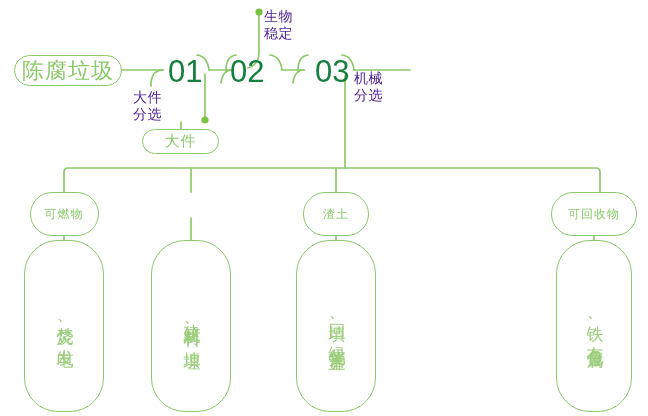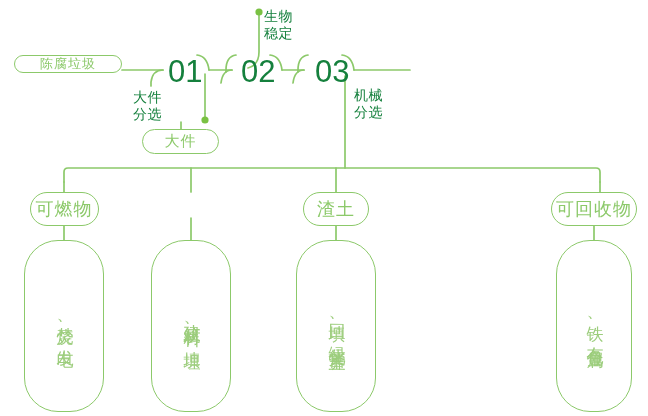--- a/index.html
+++ b/index.html
@@ -11,23 +11,23 @@
   svg#wires{position:absolute;left:0;top:0;width:648px;height:416px;overflow:visible;}
 
   
   .pill{
     position:absolute;box-sizing:border-box;
     border:1.6px solid #8cc96a;border-radius:999px;
     background:#ffffff;color:#8cc96a;
     display:flex;align-items:center;justify-content:center;
     letter-spacing:1px;white-space:nowrap;
   }
-  .pill-root{left:14px;top:55px;width:108px;height:18px;font-size:13px;font-family:Liberation Serif, serif;}
+  .pill-root{left:14px;top:55px;width:108px;height:31px;font-size:22px;font-family:Liberation Serif, serif;}
   .pill-bulky{left:142px;top:129px;width:77px;height:25px;font-size:15px;}
-  .pill-cat{height:34px;font-size:18px;}
+  .pill-cat{height:44px;font-size:12px;}
   .pill-c0{left:22px;top:192px;width:69px;}
   .pill-c1{left:156px;top:192px;width:70px;}
   .pill-c2{left:303px;top:192px;width:66px;}
   .pill-c3{left:551px;top:192px;width:86px;}
 
   
   .obox{
     position:absolute;box-sizing:border-box;
     border:1.6px solid #8cc96a;border-radius:34px;
     background:#ffffff;color:#9ccd7c;
@@ -44,31 +44,31 @@
   .ob2{left:390px;width:80px;}
   .ob3{left:557px;width:76px;}
 
   
   .num{
     position:absolute;color:#15803d;
     font-size:31px;font-weight:300;letter-spacing:0px;
     line-height:1;white-space:nowrap;
   }
   .n1{left:168px;top:56px;}
-  .n2{left:241px;top:56px;text-align:center;}
+  .n2{left:230px;top:56px;text-align:center;}
   .n3{left:315px;top:56px;}
 
   
   .anno{
-    position:absolute;color:#15803d;font-size:14px;line-height:1.22;
+    position:absolute;color:#4c1d95;font-size:14px;line-height:1.22;
     letter-spacing:0.5px;white-space:nowrap;
   }
   .a-bio{left:264px;top:8px;}
   .a-bulky{left:133px;top:89px;text-align:right;}
-  .a-mech{left:354px;top:87px;}
+  .a-mech{left:354px;top:70px;}
   .anno span{display:block;}
 </style>
 </head>
 <body>
 
 <div id="stage">
 
   <svg id="wires" viewBox="0 0 648 416">
     <g fill="none" stroke="#8cc96a" stroke-width="1.7" stroke-linecap="round">
 

